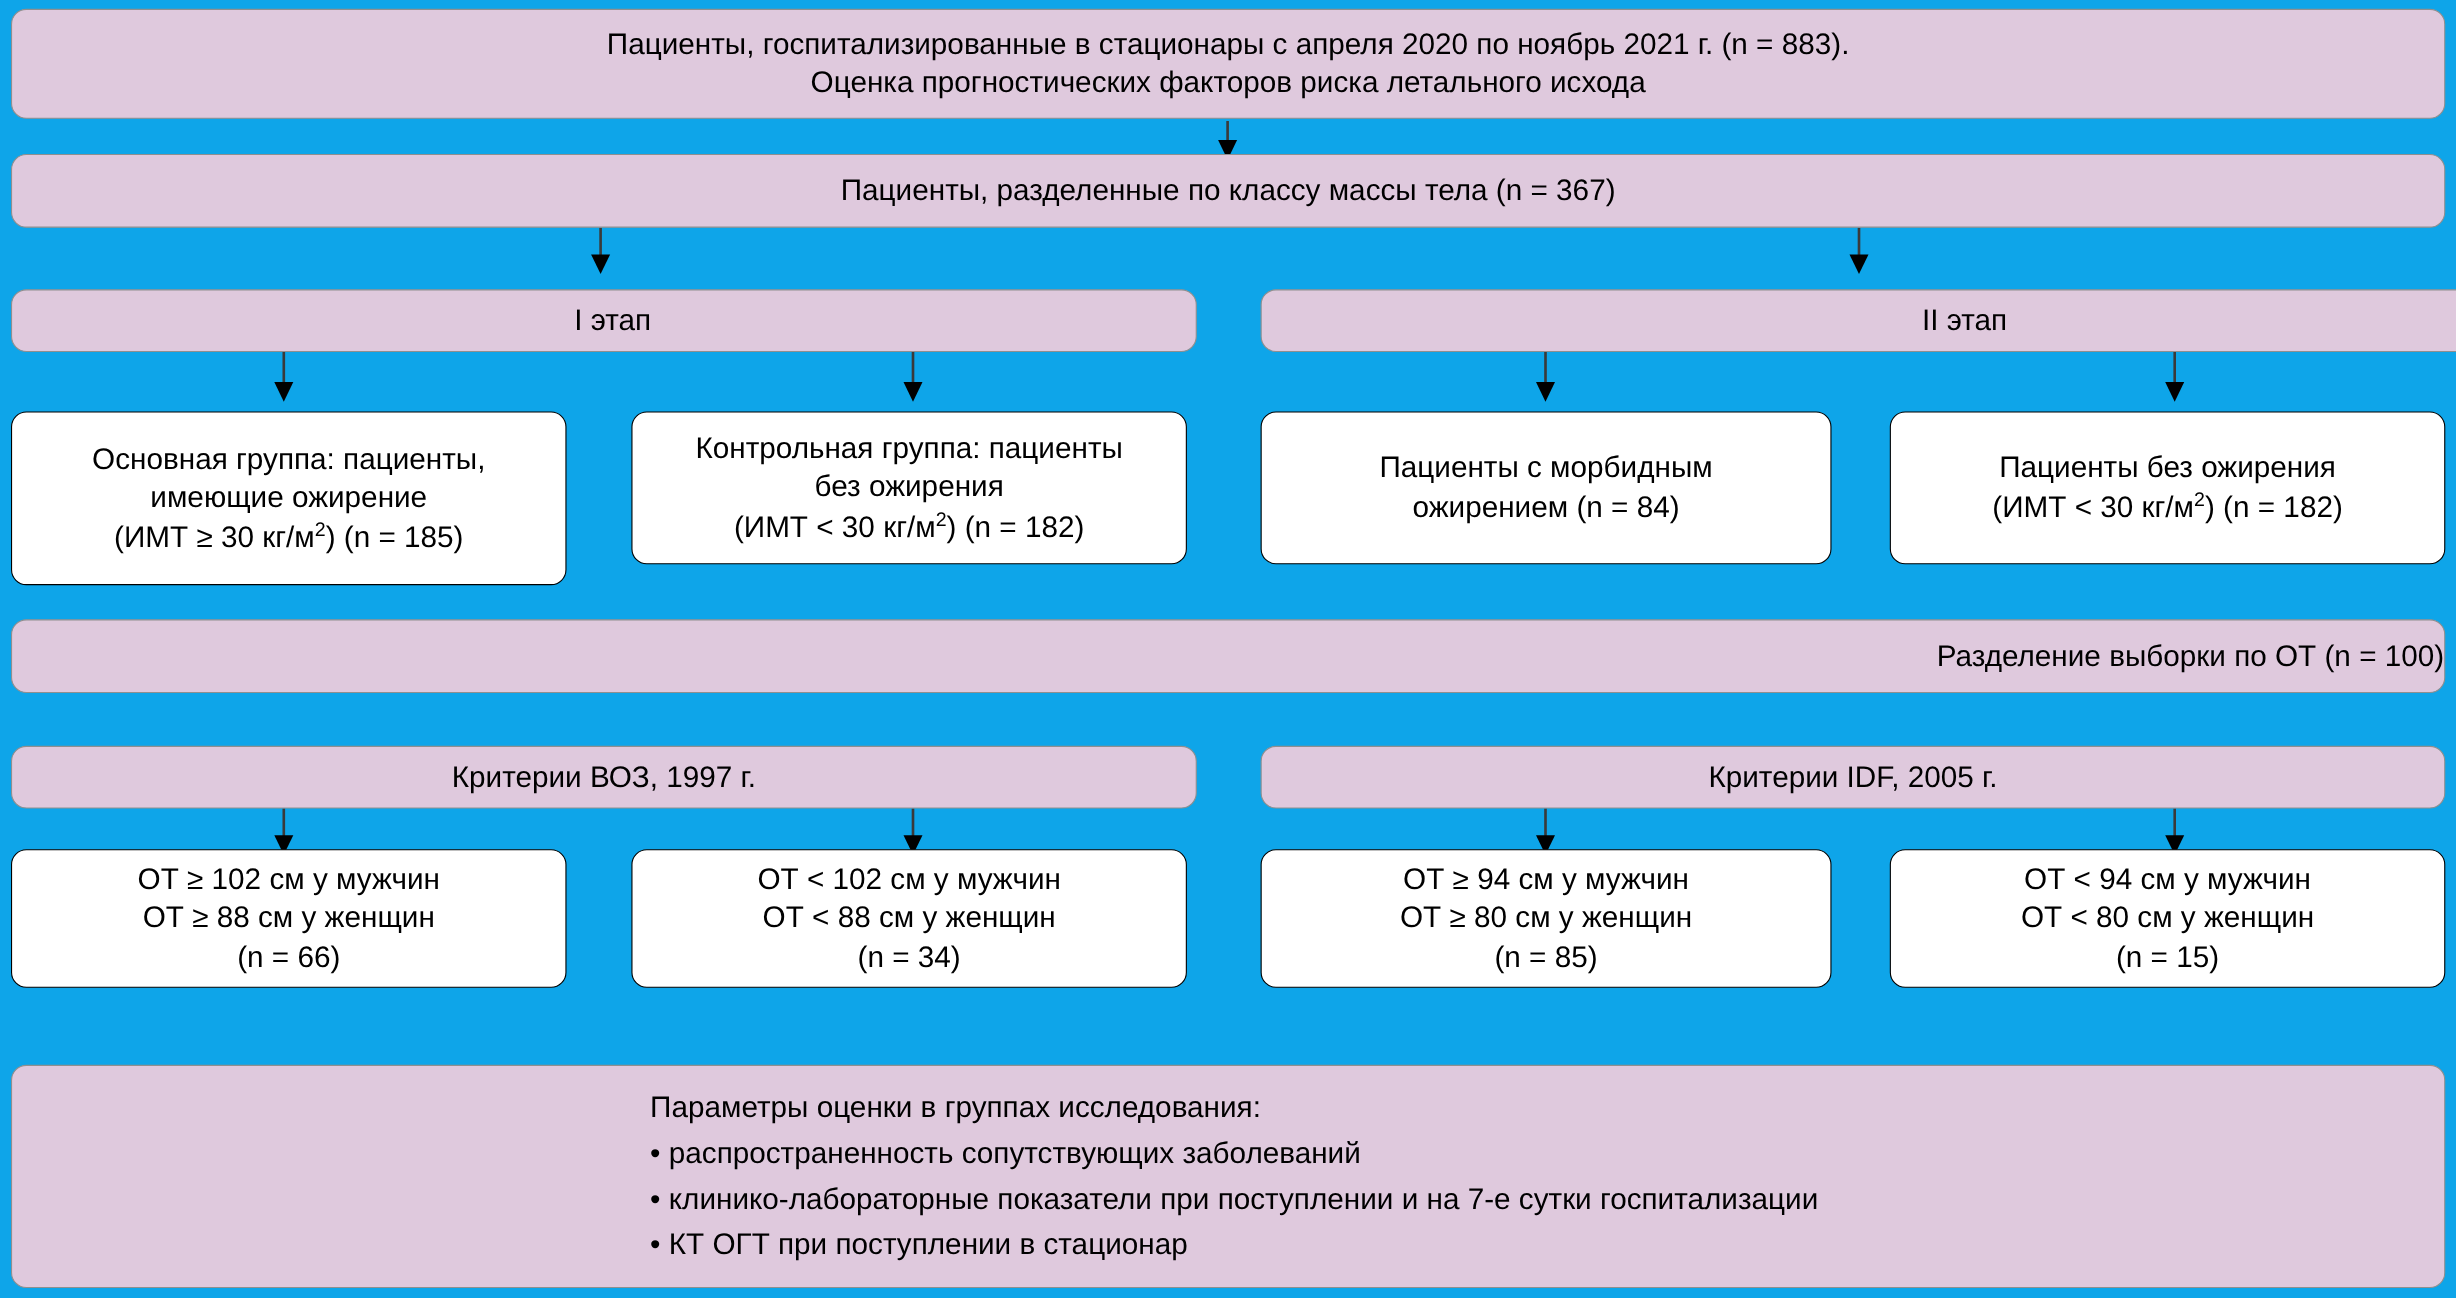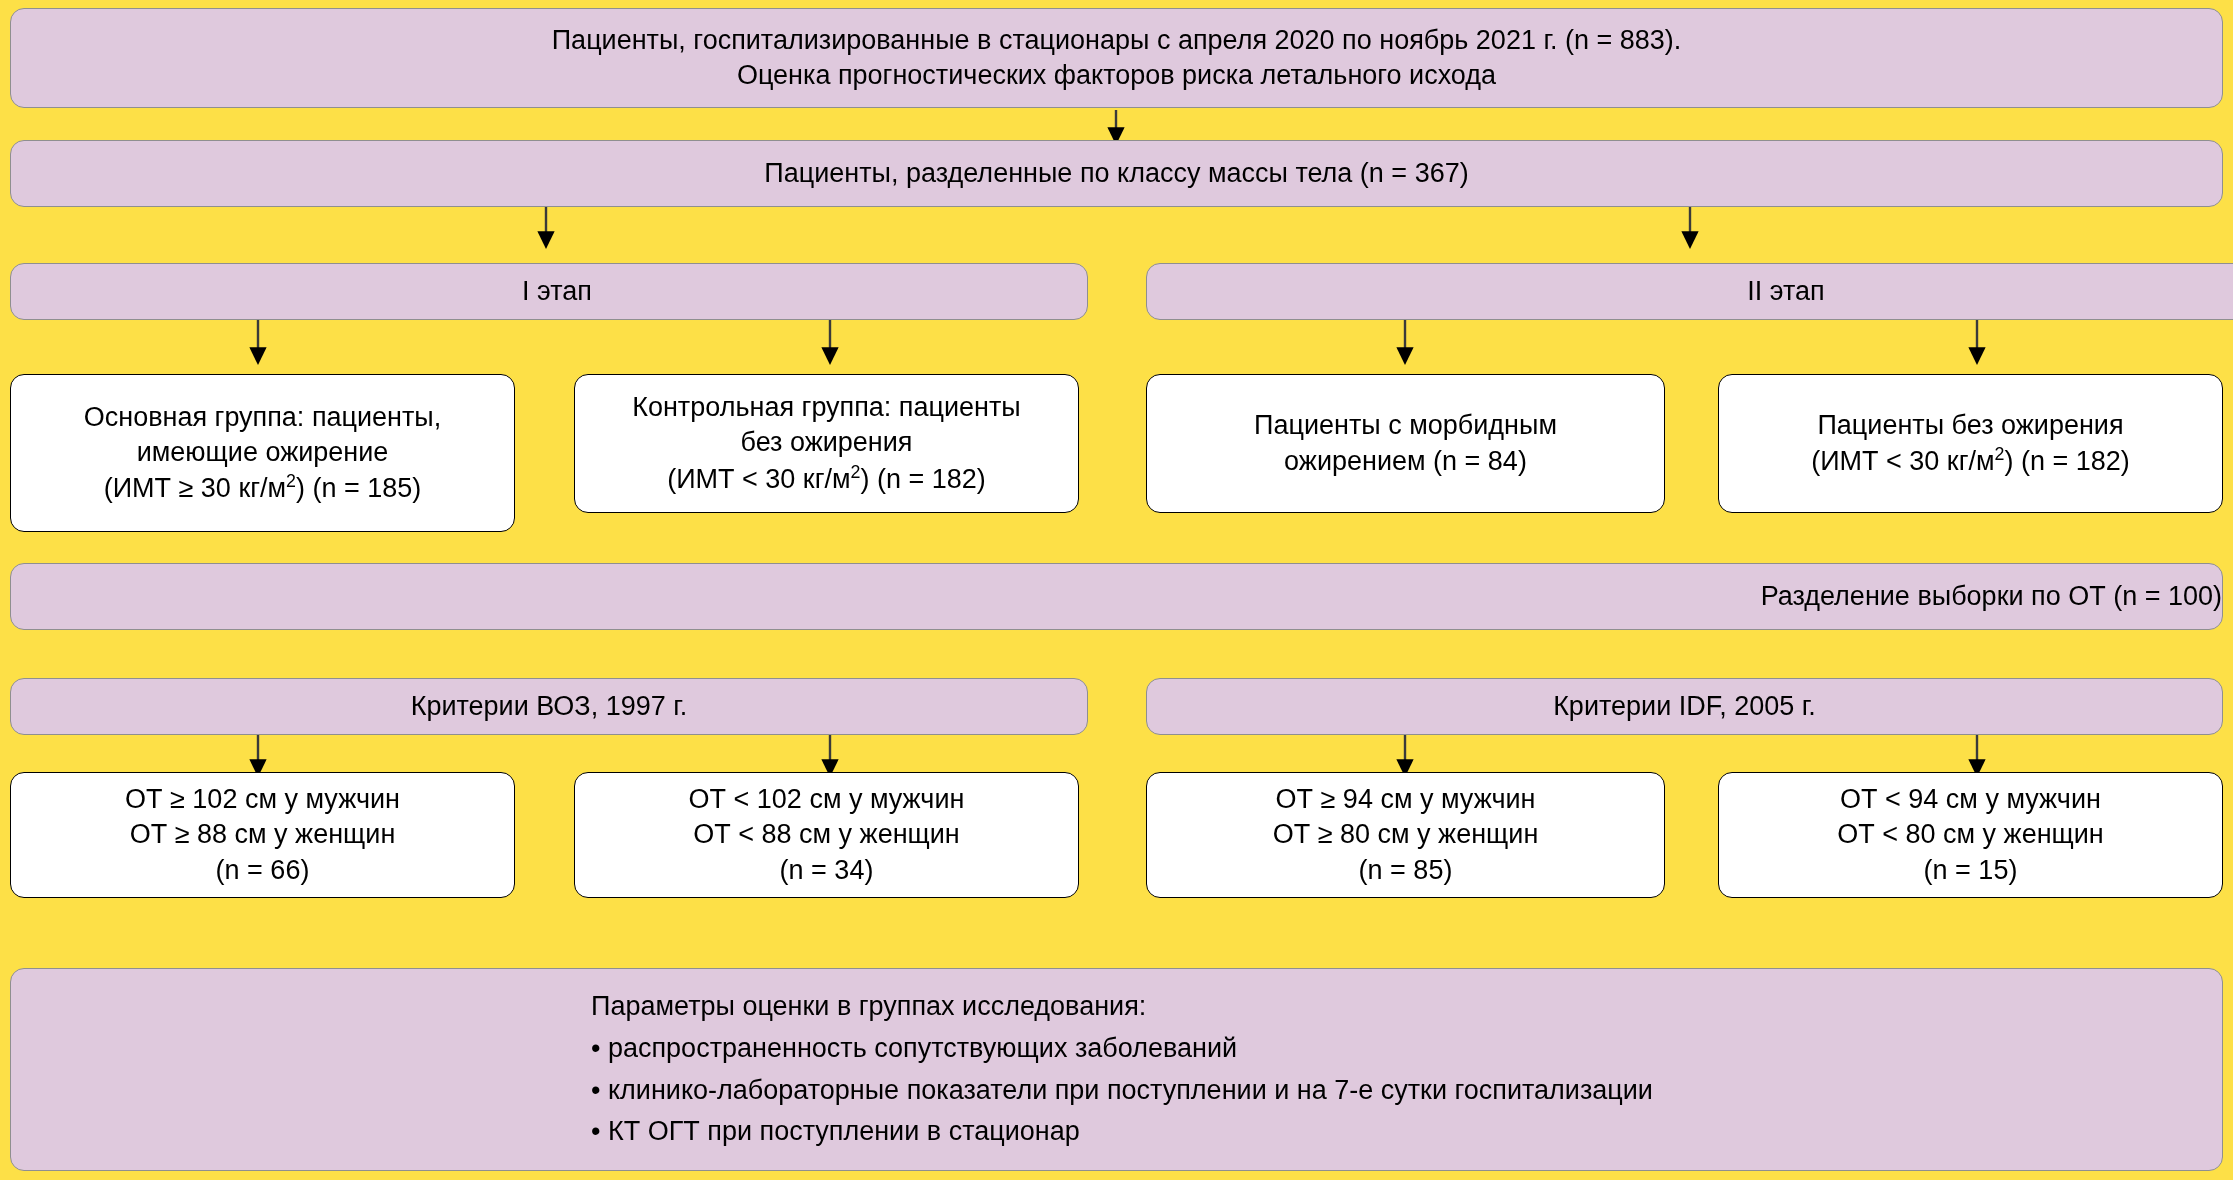--- a/index.html
+++ b/index.html
@@ -9,21 +9,21 @@
     background: #ffffff;
   }
   body {
     font-family: "Liberation Sans", "DejaVu Sans", sans-serif;
     color: #000000;
   }
   #chart {
     position: relative;
     width: 2233px;
     height: 1180px;
-    background: #fde047;
+    background: #0ea5e9;
     overflow: hidden;
   }
   .node {
     position: absolute;
     box-sizing: border-box;
     display: flex;
     flex-direction: column;
     align-items: center;
     justify-content: center;
     text-align: center;

